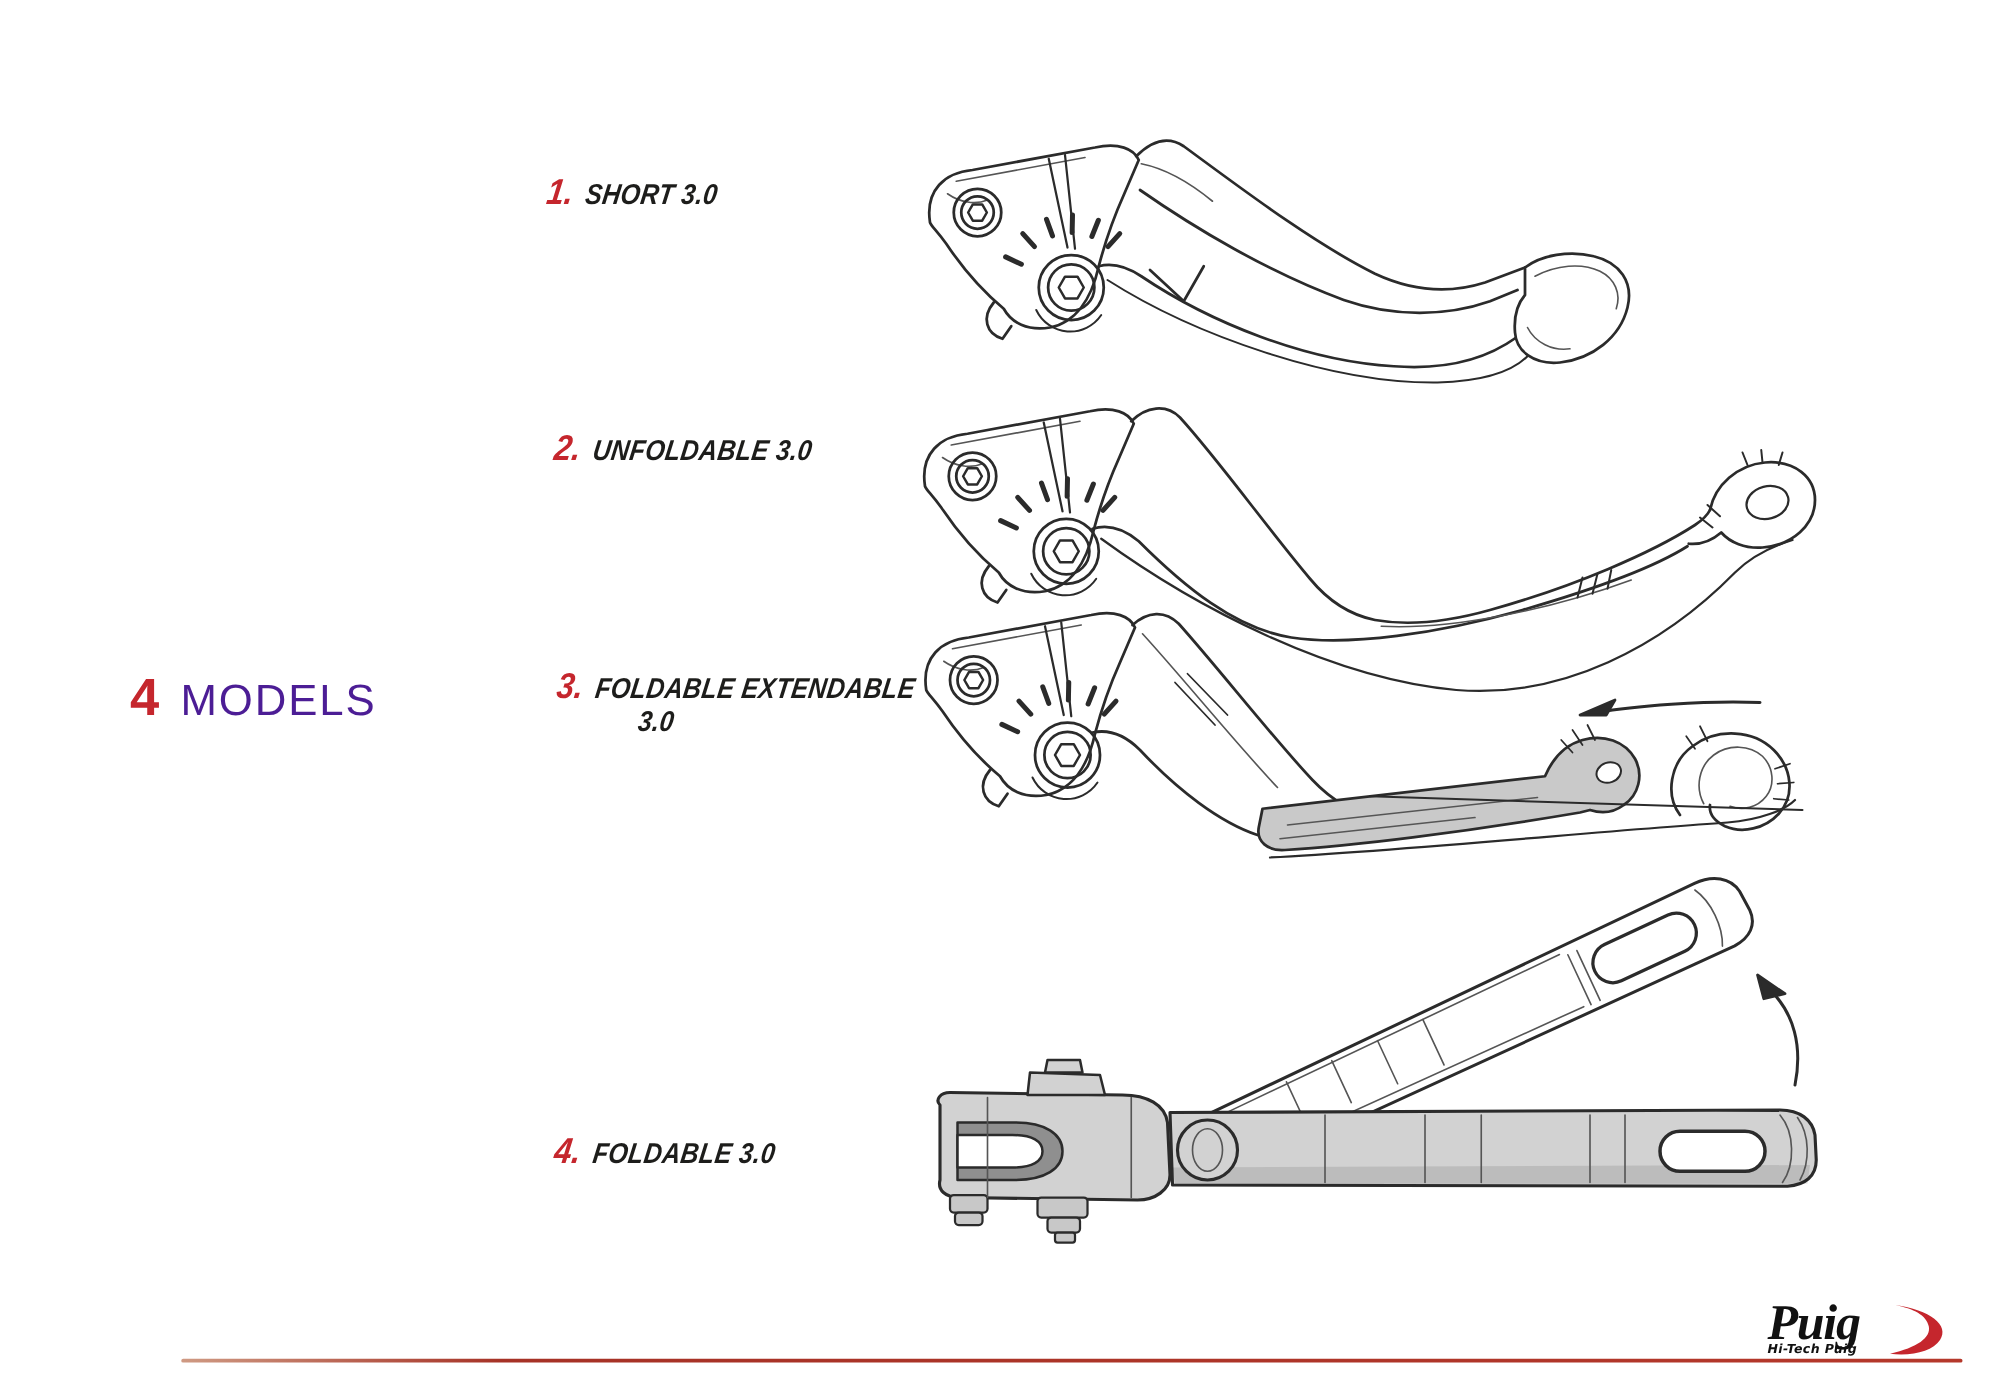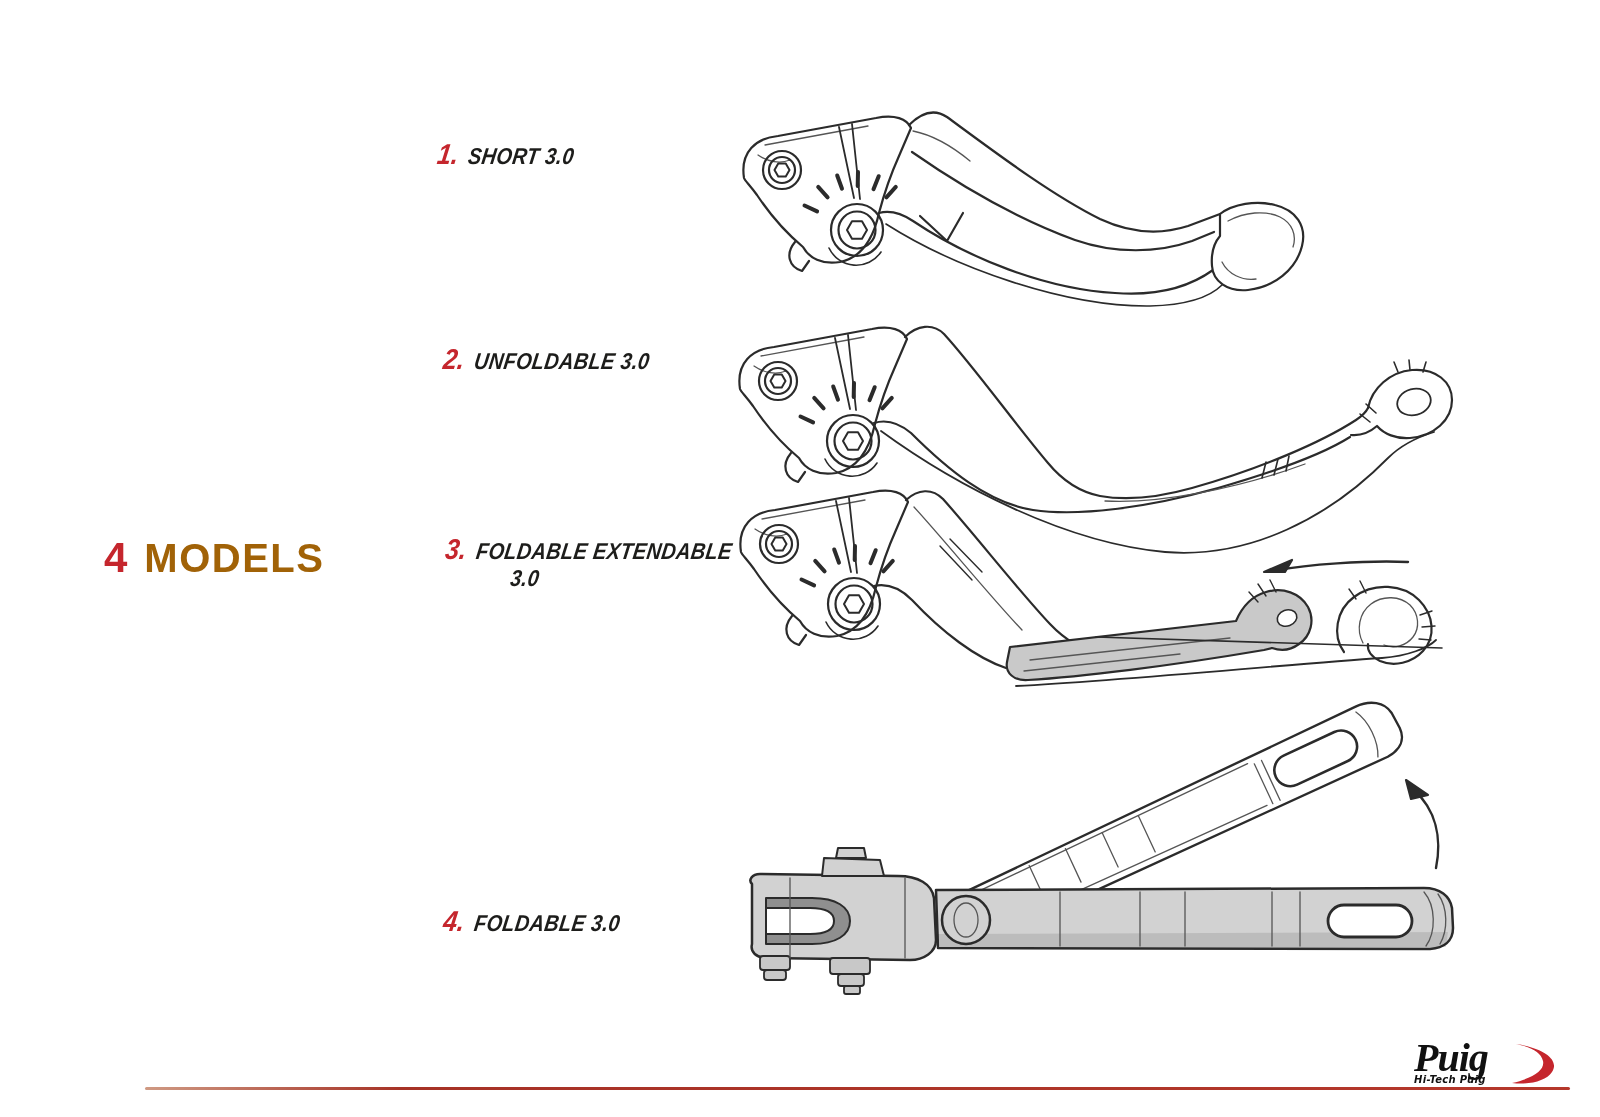--- a/index.html
+++ b/index.html
@@ -2,21 +2,21 @@
 <html><head>
 <meta charset="utf-8">
 <style>
   html,body { margin:0; padding:0; }
   body { width:1600px; height:1117px; background:#fff; font-family:"Liberation Sans",sans-serif; position:relative; overflow:hidden; }
   #art { position:absolute; left:0; top:0; z-index:1; }
   .sk { stroke:#2b2b2b; stroke-width:2.2; fill:none; stroke-linecap:round; stroke-linejoin:round; }
   .thin { stroke:#555; stroke-width:1.3; }
   .models-title { position:absolute; left:104px; top:534px; display:flex; align-items:baseline; gap:17px; z-index:2; }
   .models-title .num { color:#c5262d; font-size:42px; font-weight:700; }
-  .models-title .word { color:#a16207; font-size:40px; font-weight:700; letter-spacing:1.5px; }
+  .models-title .word { color:#4c1d95; font-size:35px; font-weight:400; letter-spacing:1.5px; }
   .model-label { position:absolute; display:flex; gap:10px; align-items:baseline; font-style:italic; font-weight:700; transform:skewX(-8deg) scaleY(1.15); transform-origin:left top; z-index:2; }
   .model-label .num { color:#c5262d; font-size:25px; }
   .model-label .name { color:#1d1d1b; font-size:20px; letter-spacing:0.3px; white-space:nowrap; }
   .name-col { display:flex; flex-direction:column; align-items:flex-start; }
   .name-col .line2 { margin-left:38px; }
   #label-1 { left:440px; top:138px; }
   #label-2 { left:446px; top:343px; }
   #label-3 { left:448px; top:533px; }
   #label-4 { left:446px; top:905px; }
   .logo { position:absolute; left:1414px; top:1038px; z-index:2; }

